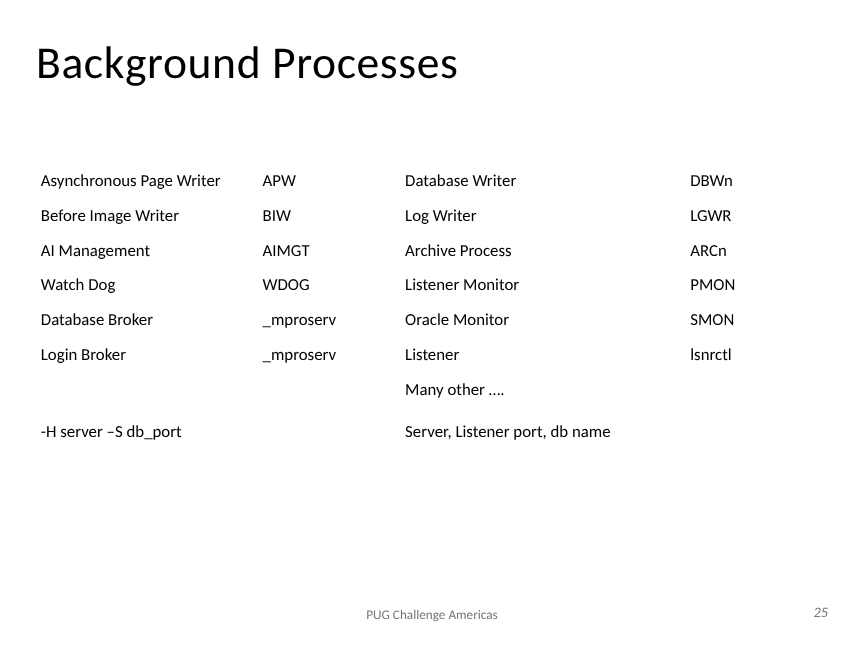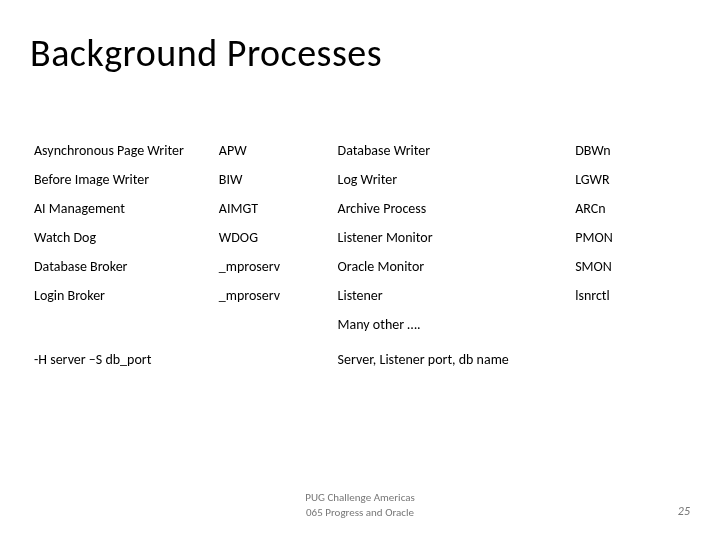--- a/index.html
+++ b/index.html
@@ -111,15 +111,14 @@
     <tr>
       <td class="col1" colspan="2">-H server –S db_port</td>
       <td class="col3" colspan="2">Server, Listener port, db name</td>
     </tr>
   </tbody>
     </table>
 </div>
 
 <div class="footer">
   <div>PUG Challenge Americas</div>
-  <div>065 Progress and Oracle</div>
 </div>
 <div class="pagenum">25</div>
 
 </body></html>

